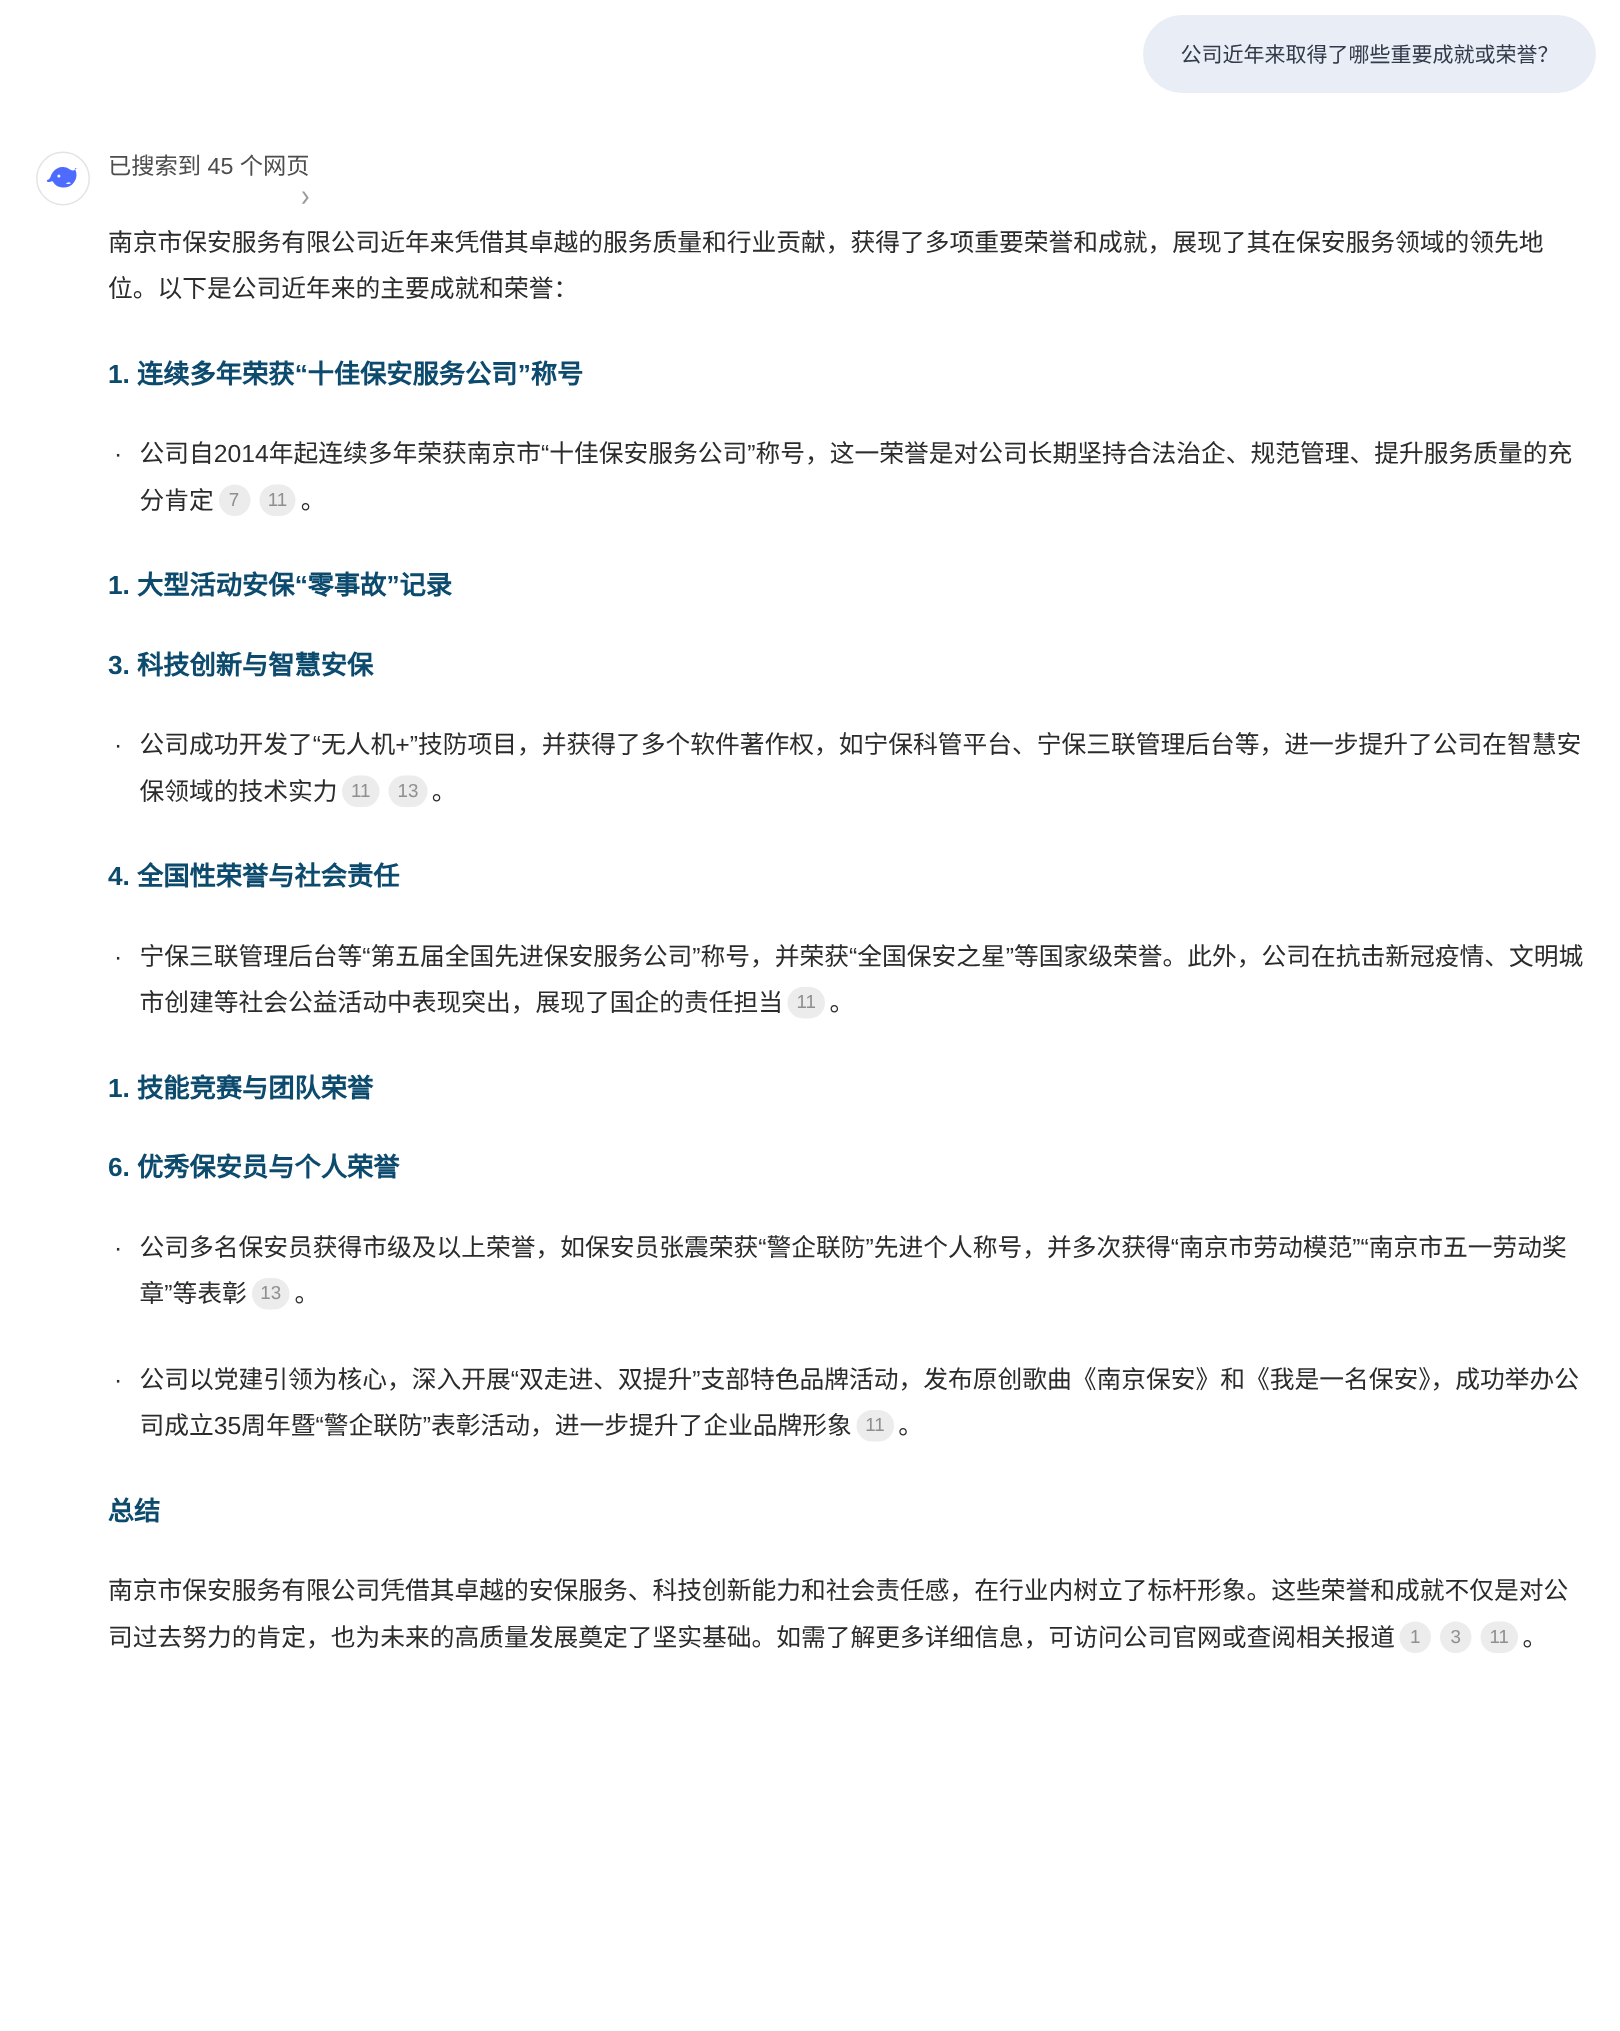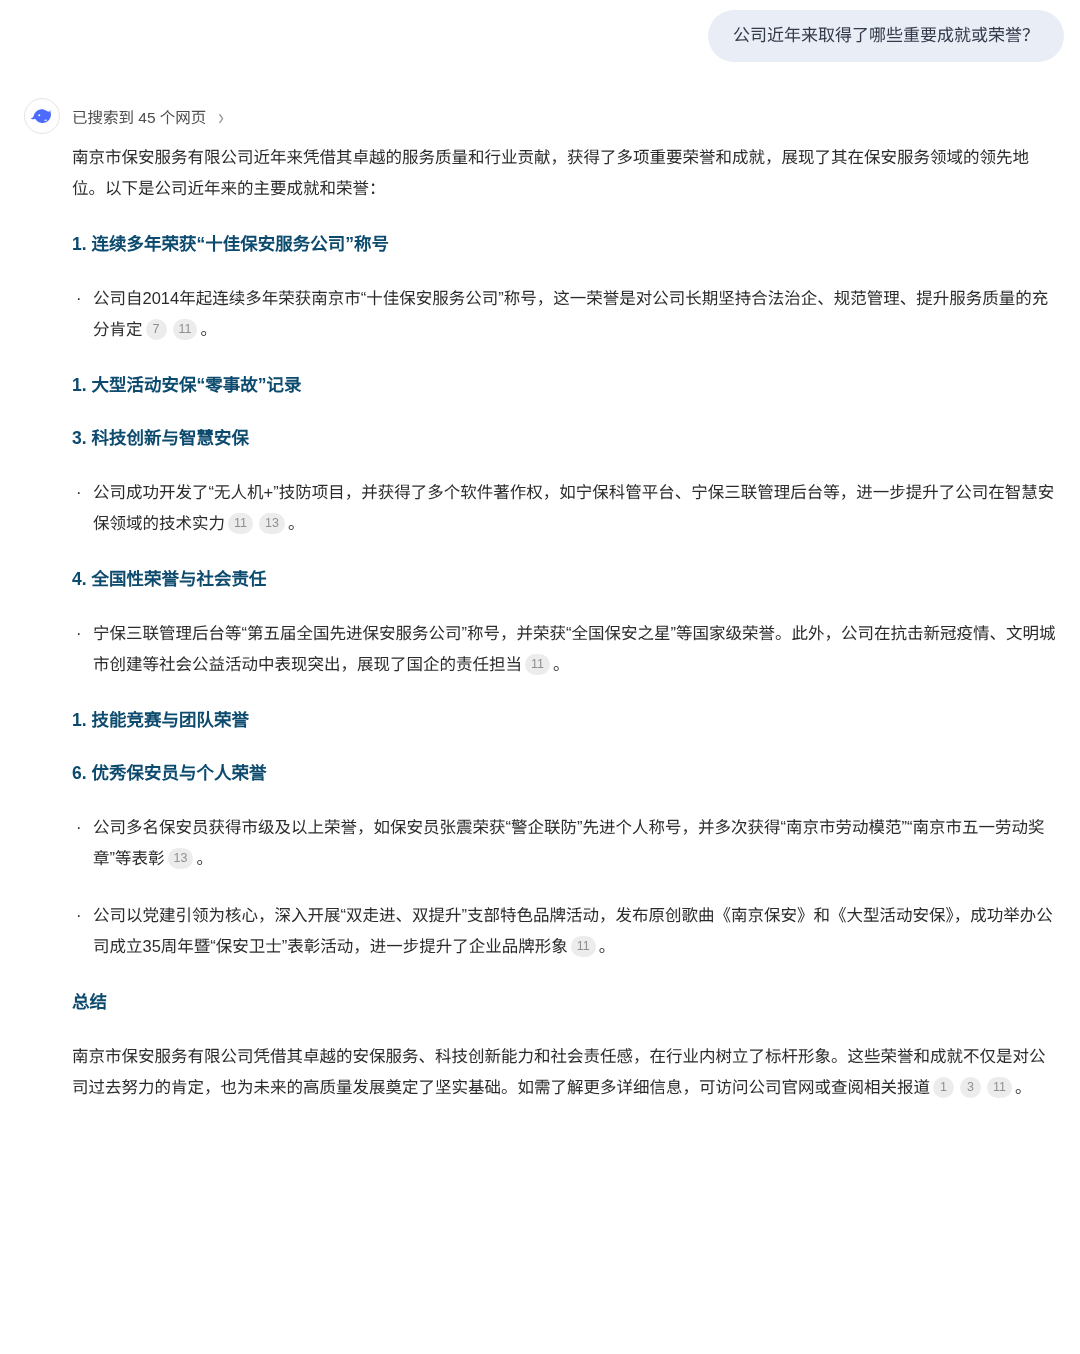--- a/index.html
+++ b/index.html
@@ -15,21 +15,21 @@
 
   
   .user-row {
     display: flex;
     justify-content: flex-end;
     padding: 10px 16px 0 16px;
   }
   .user-bubble {
     background: #e9edf6;
     color: #323949;
-    font-size: 17px;
+    font-size: 14px;
     line-height: 24px;
     padding: 14px 25px;
     border-radius: 26px;
     max-width: 760px;
   }
 
   
   .assistant { padding: 0 24px; }
   .assistant-header {
     margin-top: 36px;
@@ -39,24 +39,25 @@
   }
   .avatar {
     width: 36px; height: 36px;
     border-radius: 50%;
     border: 1px solid #e4e4e4;
     background: #ffffff;
     display: flex; align-items: center; justify-content: center;
     flex: 0 0 auto;
   }
   .search-status {
-    display: flex; align-items: flex-end; gap: 12px;
+    display: flex; align-items: flex-end; gap: 1px;
     font-size: 15.5px;
     color: #4d4d4d;
     cursor: pointer;
+    flex-direction: column;
   }
   .chev {
     color: #9a9a9a;
     font-size: 17px;
     line-height: 1;
     transform: scaleY(1.25);
     display: inline-block;
   }
 
   
@@ -168,21 +169,21 @@
 
   <section>
     <h3 class="sec-heading">6. 优秀保安员与个人荣誉</h3>
     <ul class="bullet-list">
       <li class="bullet"><span class="bullet-text">公司多名保安员获得市级及以上荣誉，如保安员张震荣获“警企联防”先进个人称号，并多次获得“南京市劳动模范”“南京市五一劳动奖章”等表彰</span><span class="cites"><span class="cite">13</span></span><span class="suffix">。</span></li>
     </ul>
   </section>
 
   <section>
     <ul class="bullet-list">
-      <li class="bullet"><span class="bullet-text">公司以党建引领为核心，深入开展“双走进、双提升”支部特色品牌活动，发布原创歌曲《南京保安》和《大型活动安保》，成功举办公司成立35周年暨“保安卫士”表彰活动，进一步提升了企业品牌形象</span><span class="cites"><span class="cite">11</span></span><span class="suffix">。</span></li>
+      <li class="bullet"><span class="bullet-text">公司以党建引领为核心，深入开展“双走进、双提升”支部特色品牌活动，发布原创歌曲《南京保安》和《我是一名保安》，成功举办公司成立35周年暨“警企联防”表彰活动，进一步提升了企业品牌形象</span><span class="cites"><span class="cite">11</span></span><span class="suffix">。</span></li>
     </ul>
   </section>
 </div>
 
       <h3 class="sec-heading">总结</h3>
       <p class="summary-p"><span>南京市保安服务有限公司凭借其卓越的安保服务、科技创新能力和社会责任感，在行业内树立了标杆形象。这些荣誉和成就不仅是对公司过去努力的肯定，也为未来的高质量发展奠定了坚实基础。如需了解更多详细信息，可访问公司官网或查阅相关报道</span><span class="cites" id="summary-cites"><span class="cite">1</span><span class="cite">3</span><span class="cite">11</span></span><span>。</span></p>
     </div>
 
   </div>
 </div>

